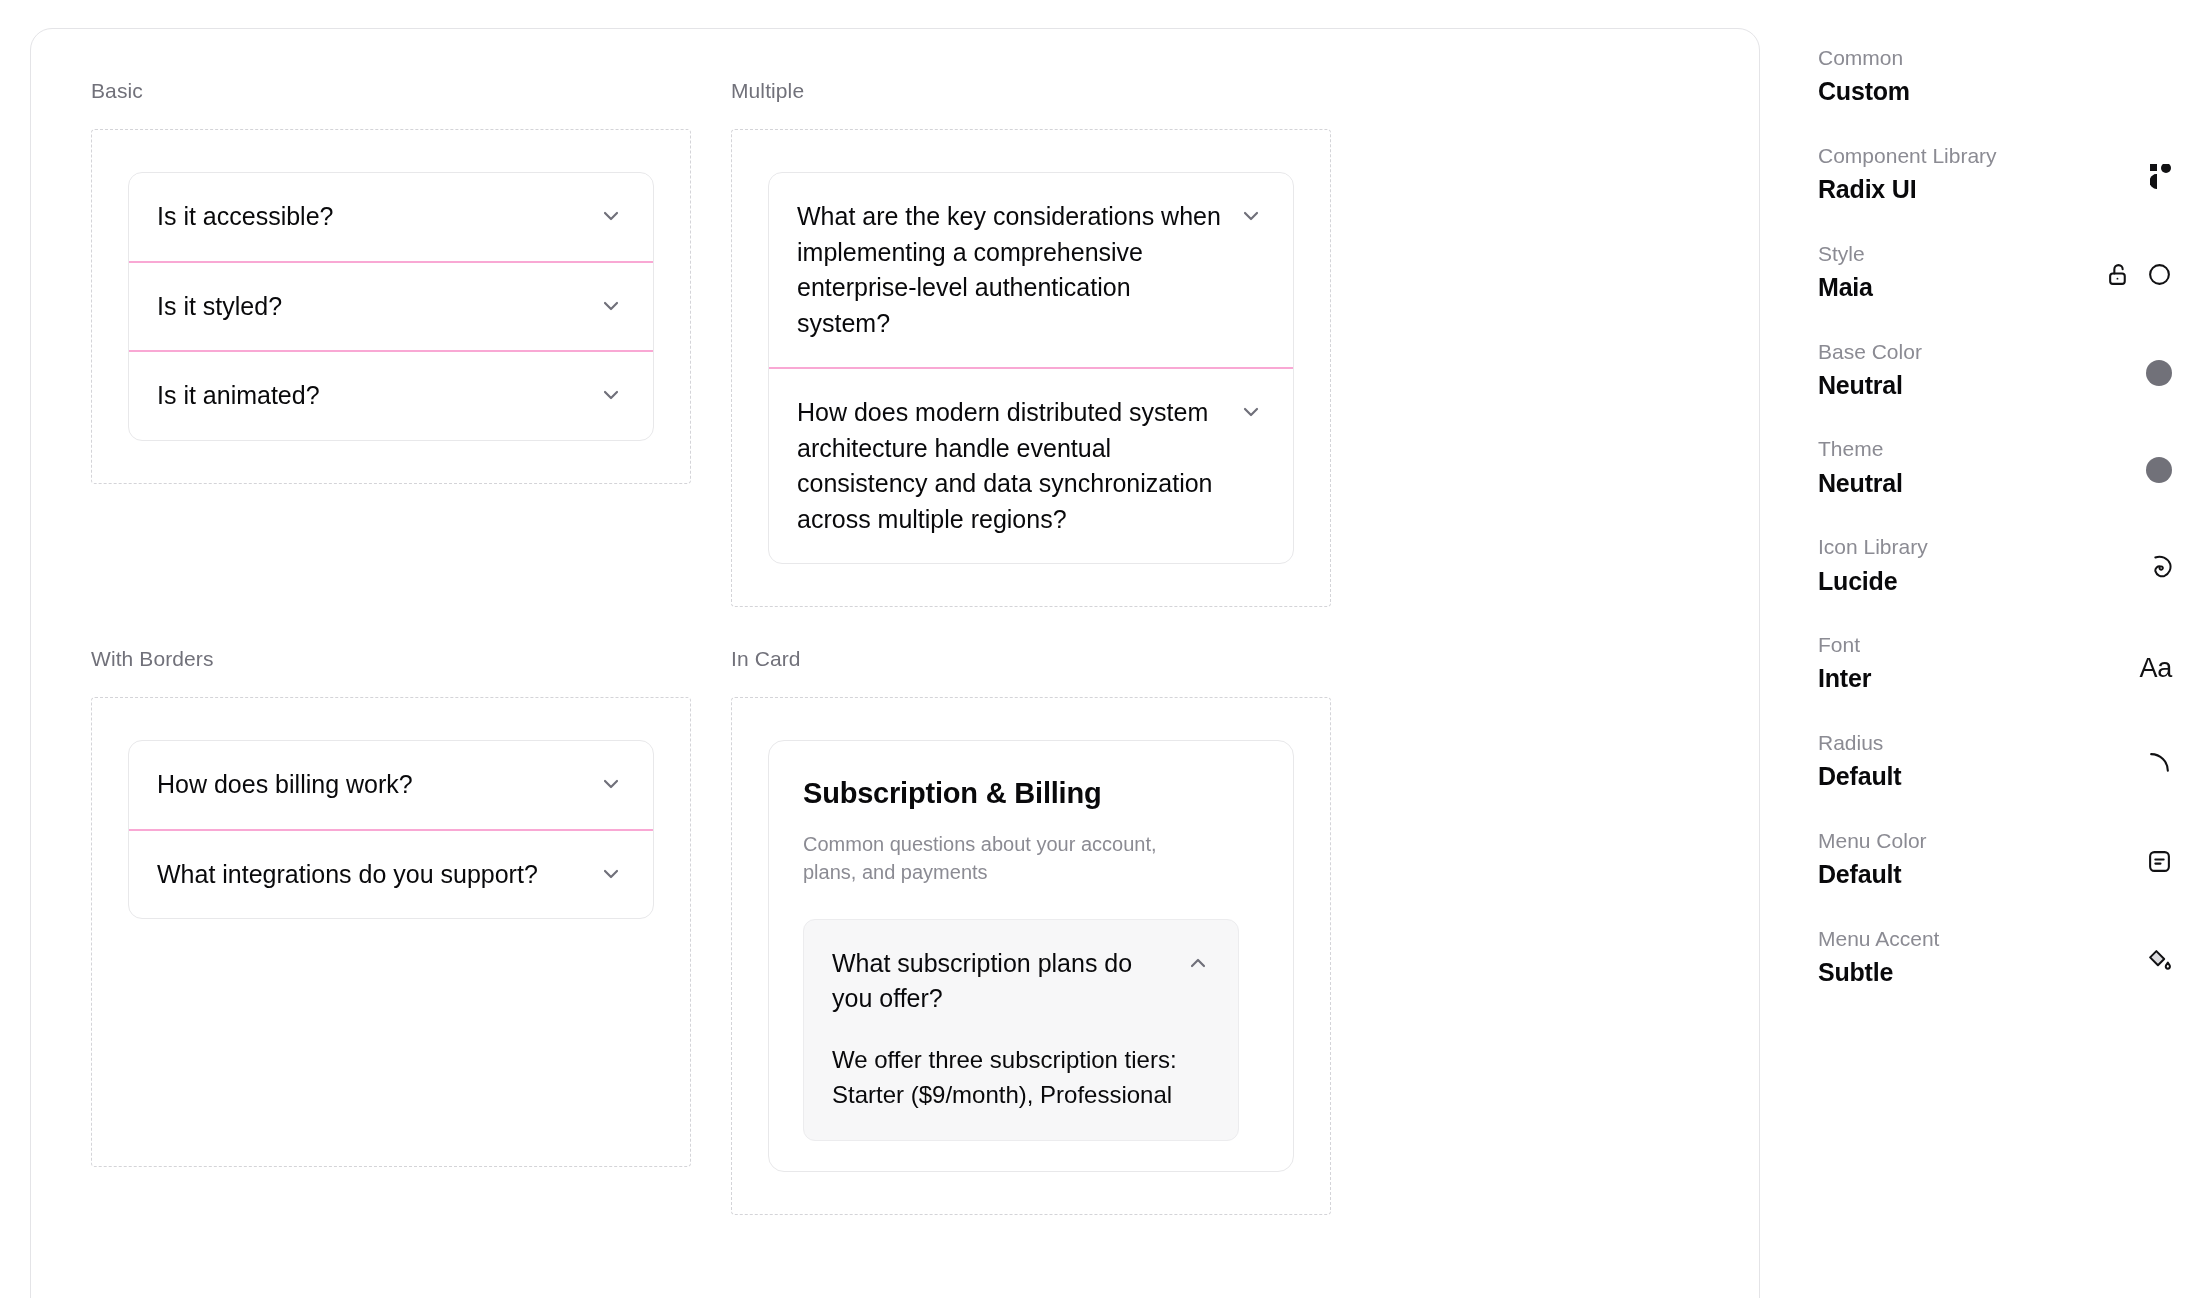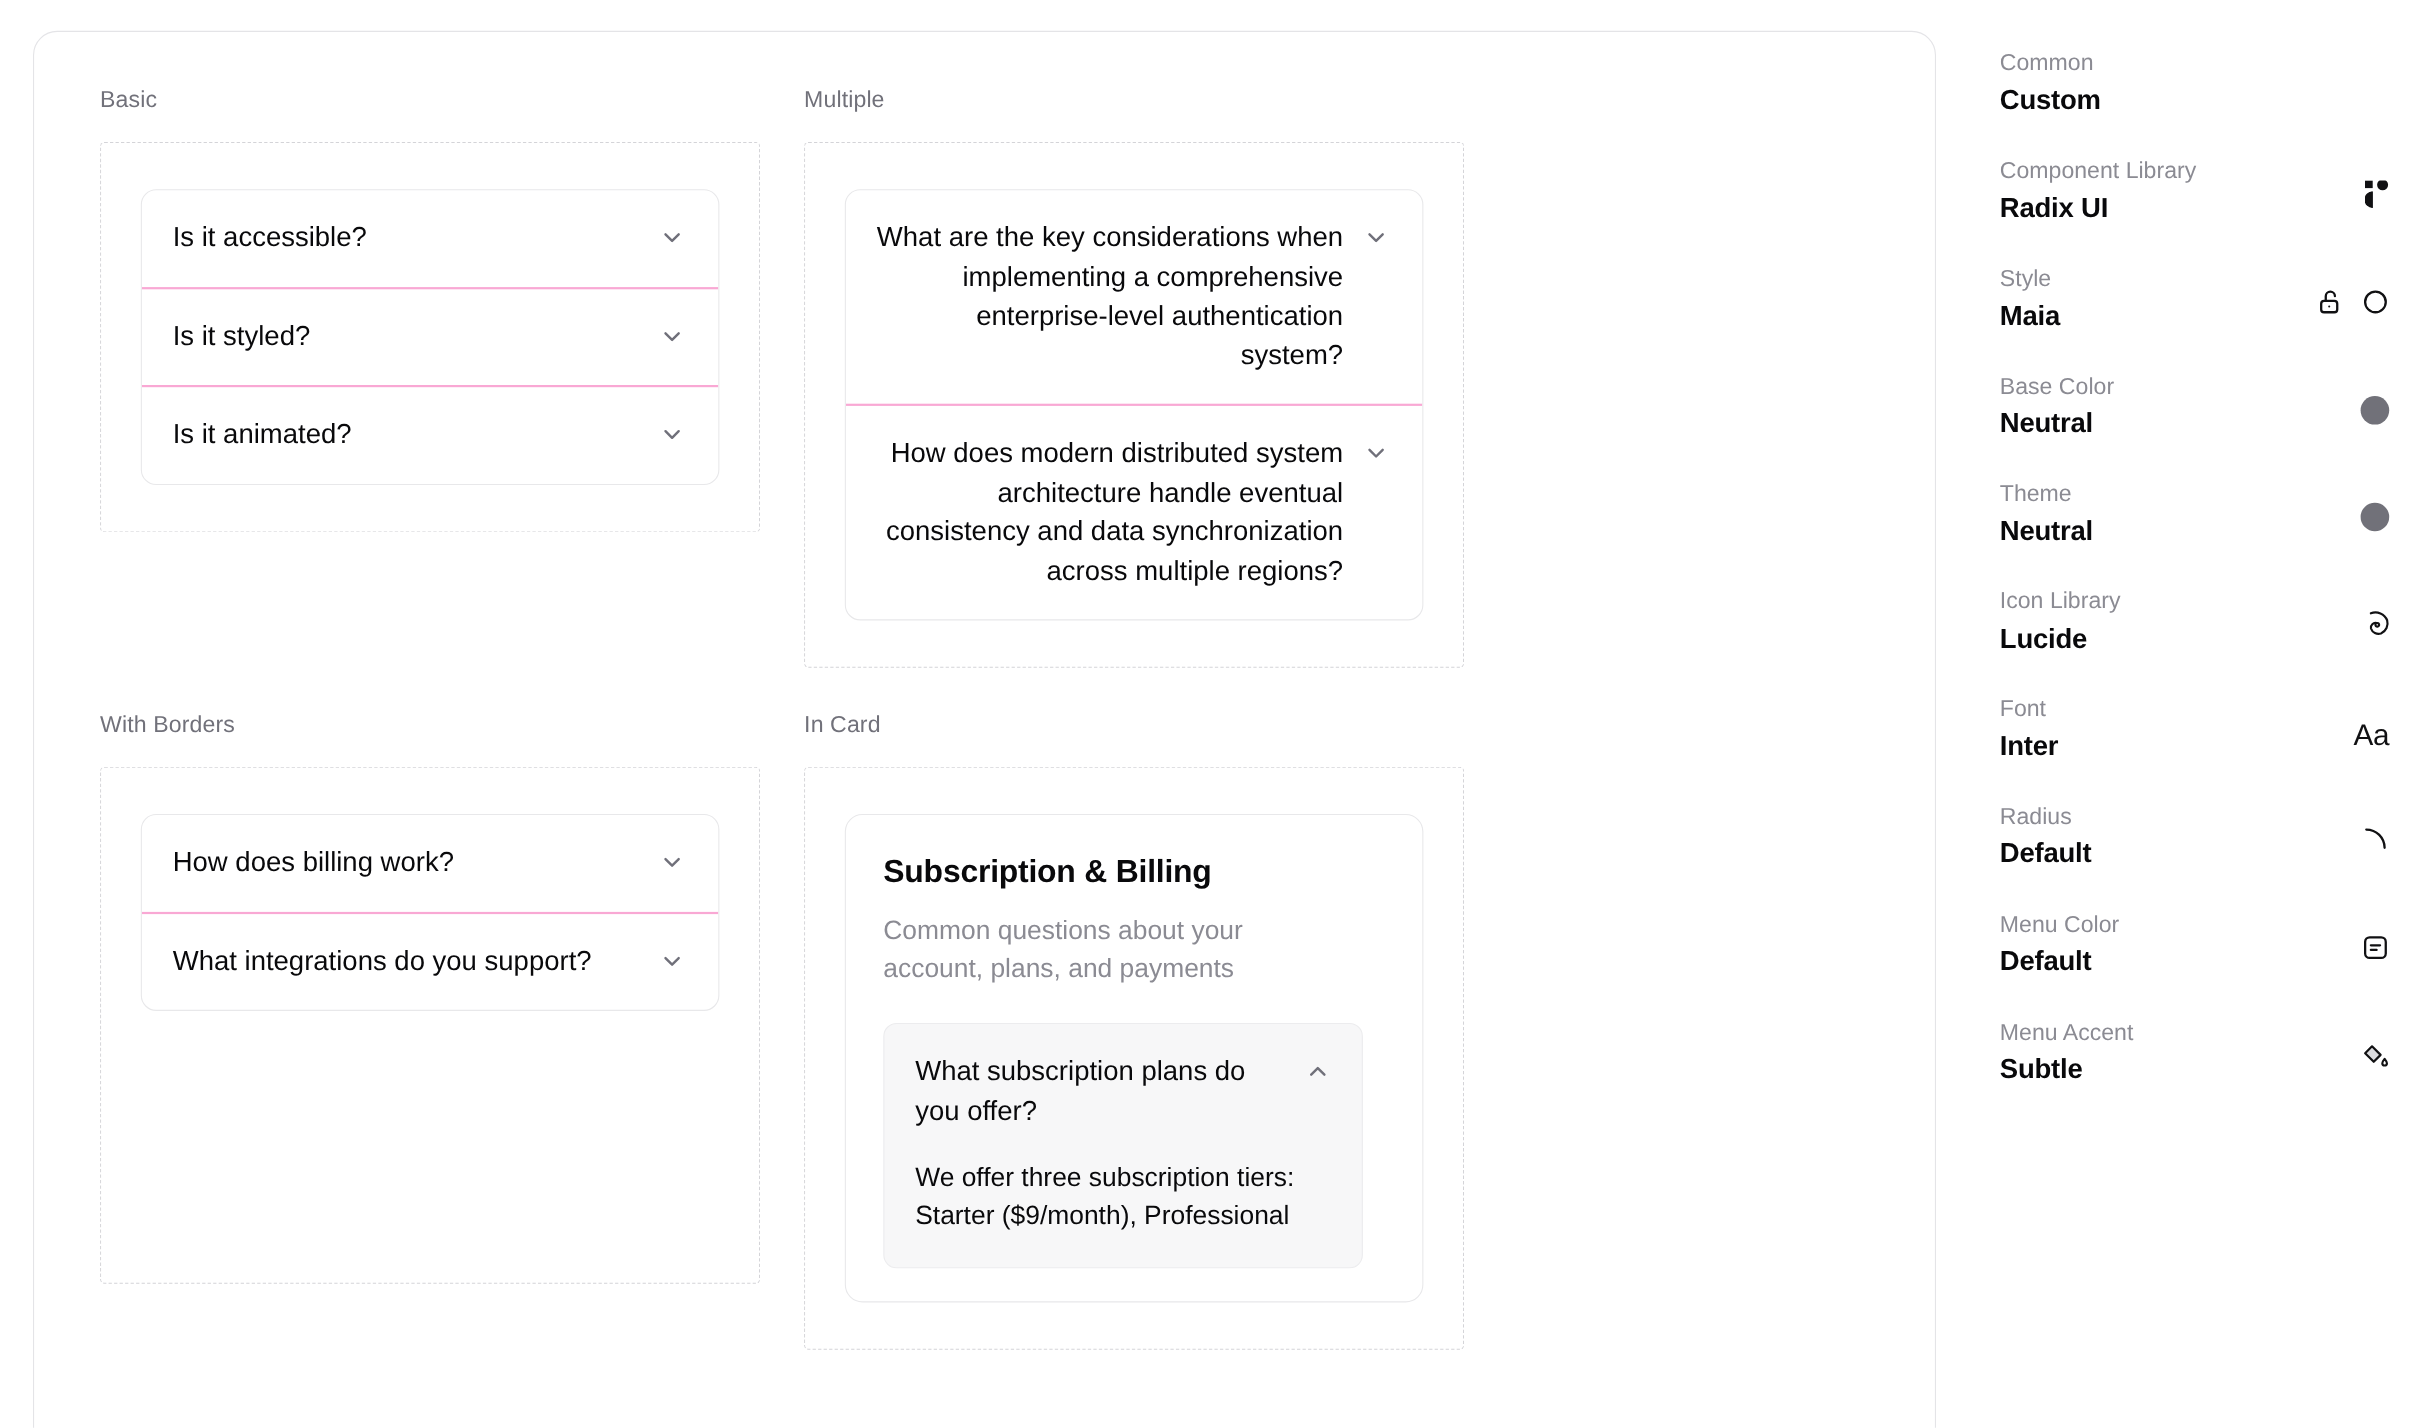--- a/index.html
+++ b/index.html
@@ -43,21 +43,20 @@
     min-height: 322px;
   }
   .dashed.tall { min-height: 470px; }
 
   
   .acc-card {
     border: 1px solid #e8e8ea;
     border-radius: 14px;
     background: #ffffff;
     overflow: hidden;
-    text-align: right;
   }
   .acc-item + .acc-item { border-top: 2px solid #f9a8d4; }
   .acc-trigger {
     display: flex;
     align-items: flex-start;
     justify-content: space-between;
     gap: 18px;
     padding: 26px 30px 26px 28px;
     cursor: pointer;
     background: transparent;
@@ -85,21 +84,21 @@
     padding: 36px 54px 30px 34px;
   }
   .card-title {
     font-size: 29px;
     font-weight: 700;
     color: #09090b;
     letter-spacing: -0.2px;
     margin-bottom: 20px;
   }
   .card-desc {
-    font-size: 24px;
+    font-size: 20px;
     line-height: 1.42;
     color: #8b8b93;
     max-width: 400px;
     margin-bottom: 32px;
   }
   .acc-open {
     background: #f7f7f8;
     border: 1px solid #ececee;
     border-radius: 12px;
     overflow: hidden;

